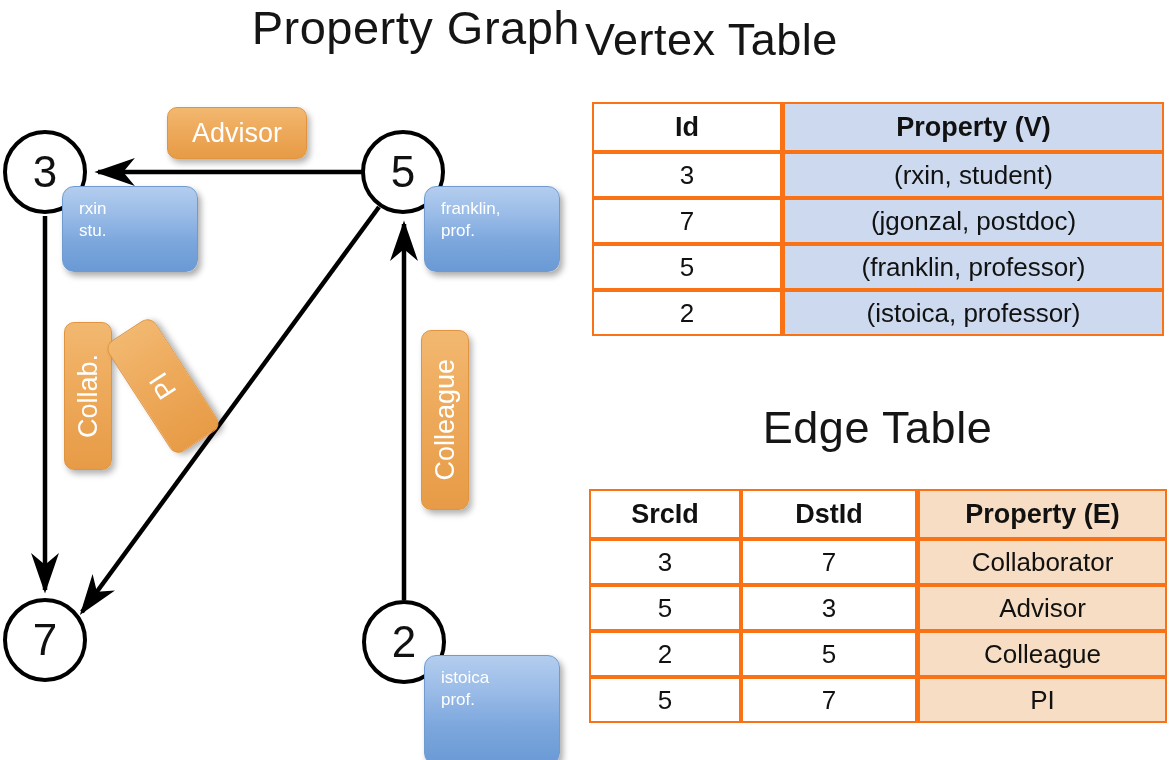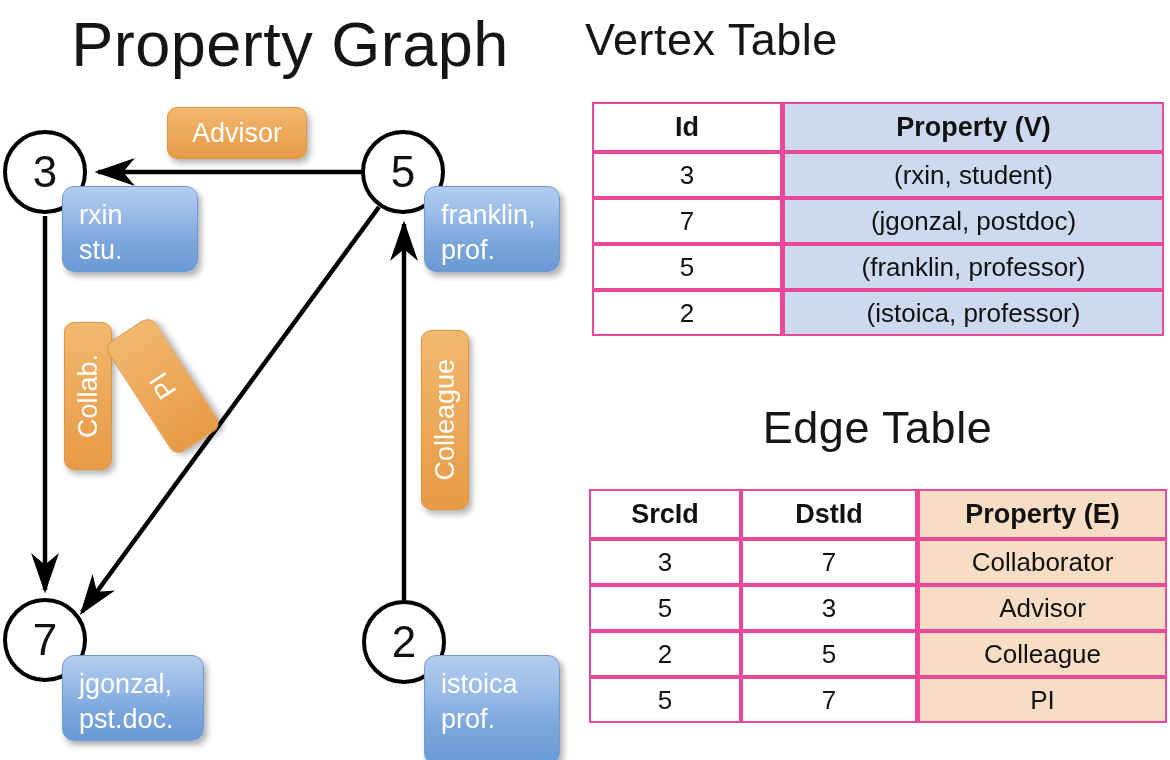--- a/index.html
+++ b/index.html
@@ -17,21 +17,21 @@
   }
 
   
   .slide-title {
     position: absolute;
     font-weight: 400;
     color: #151515;
     letter-spacing: 0.5px;
     white-space: nowrap;
   }
-  #title-property-graph { left: 0; top: 8px; width: 580px; text-align: center; font-size: 63px; }
+  #title-property-graph { left: 0; top: 0; width: 580px; text-align: right; font-size: 47px; }
   #title-vertex-table   { left: 585px; top: 14px; width: 585px; font-size: 45px; }
   #title-edge-table     { left: 585px; top: 402px; width: 585px; text-align: center; font-size: 45px; }
 
   
   #graph-panel {
     position: absolute;
     left: 0; top: 0;
     width: 580px; height: 760px;
   }
   #graph-edges {
@@ -61,21 +61,21 @@
   #node-2 { left: 362px; top: 600px; }
 
   
   .vprop {
     position: absolute;
     border-radius: 12px;
     background: linear-gradient(180deg, #b3cdee 0%, #9cbde8 30%, #7ca7dd 65%, #6a99d4 100%);
     border: 1px solid #6f9bd1;
     box-shadow: 3px 4px 6px rgba(0,0,0,0.33);
     color: #ffffff;
-    font-size: 27px;
+    font-size: 17px;
     line-height: 1.28;
     padding: 11px 16px;
     box-sizing: border-box;
     z-index: 4;
   }
   #vprop-rxin     { left: 62px;  top: 186px; width: 136px; height: 86px; }
   #vprop-franklin { left: 424px; top: 186px; width: 136px; height: 86px; }
   #vprop-jgonzal  { left: 62px;  top: 655px; width: 142px; height: 86px; }
   #vprop-istoica  { left: 424px; top: 655px; width: 136px; height: 110px; }
 
@@ -123,21 +123,21 @@
   }
 
   
   .data-table {
     position: absolute;
     border-collapse: separate;
     border-spacing: 0;
     table-layout: fixed;
   }
   .data-table td, .data-table th {
-    border: 2px solid #ec4899;
+    border: 2px solid #f97316;
     text-align: center;
     font-weight: 400;
     font-size: 26px;
     color: #111;
     padding: 0;
     height: 46px;
     box-sizing: border-box;
   }
   .data-table th { font-weight: 700; font-size: 27px; height: 50px; }
 
@@ -193,24 +193,20 @@
   </div>
 
   <div class="vprop" id="vprop-rxin">
     <div>rxin</div>
     <div>stu.</div>
   </div>
   <div class="vprop" id="vprop-franklin">
     <div>franklin,</div>
     <div>prof.</div>
   </div>
-  <div class="vprop" id="vprop-jgonzal">
-    <div>jgonzal,</div>
-    <div>pst.doc.</div>
-  </div>
   <div class="vprop" id="vprop-istoica">
     <div>istoica</div>
     <div>prof.</div>
   </div>
 
   <div class="eprop" id="eprop-advisor">
     <span>Advisor</span>
   </div>
   <div class="eprop" id="eprop-collab">
     <span class="vtext">Collab.</span>

